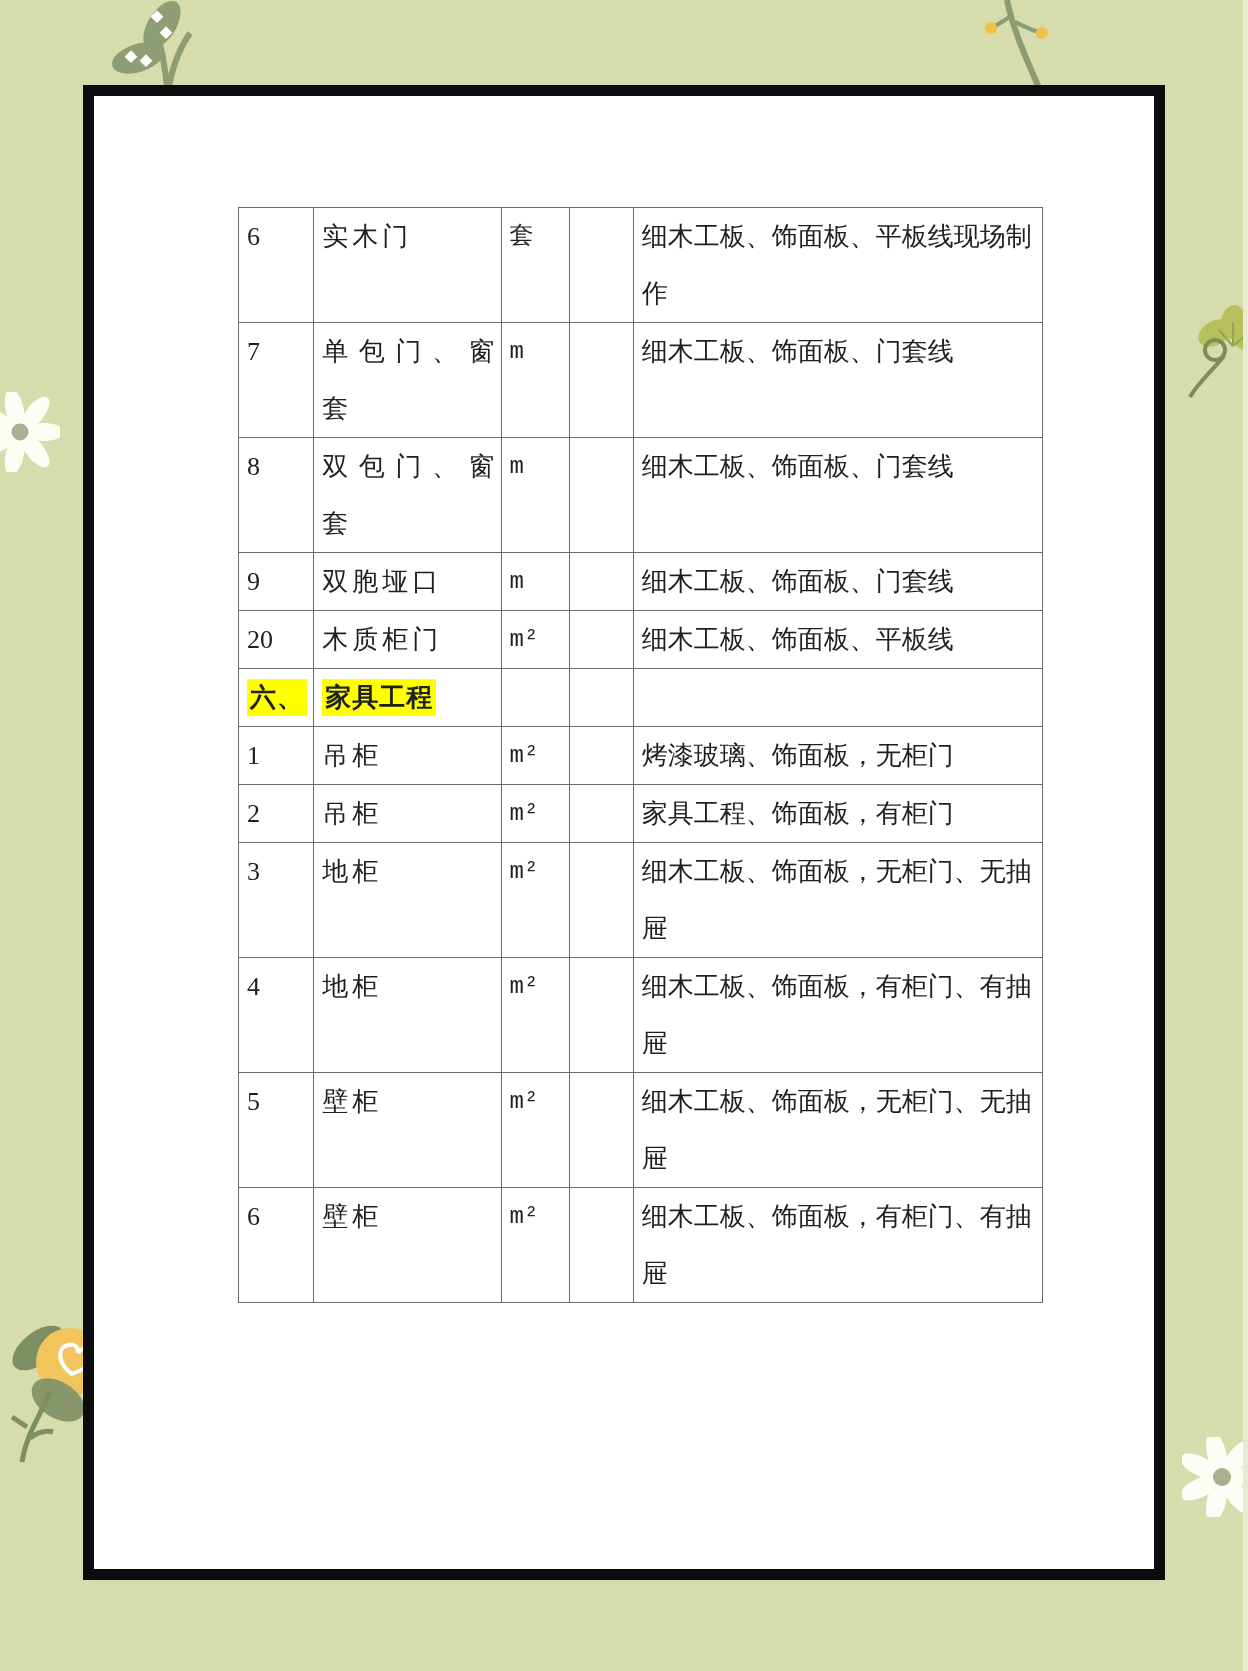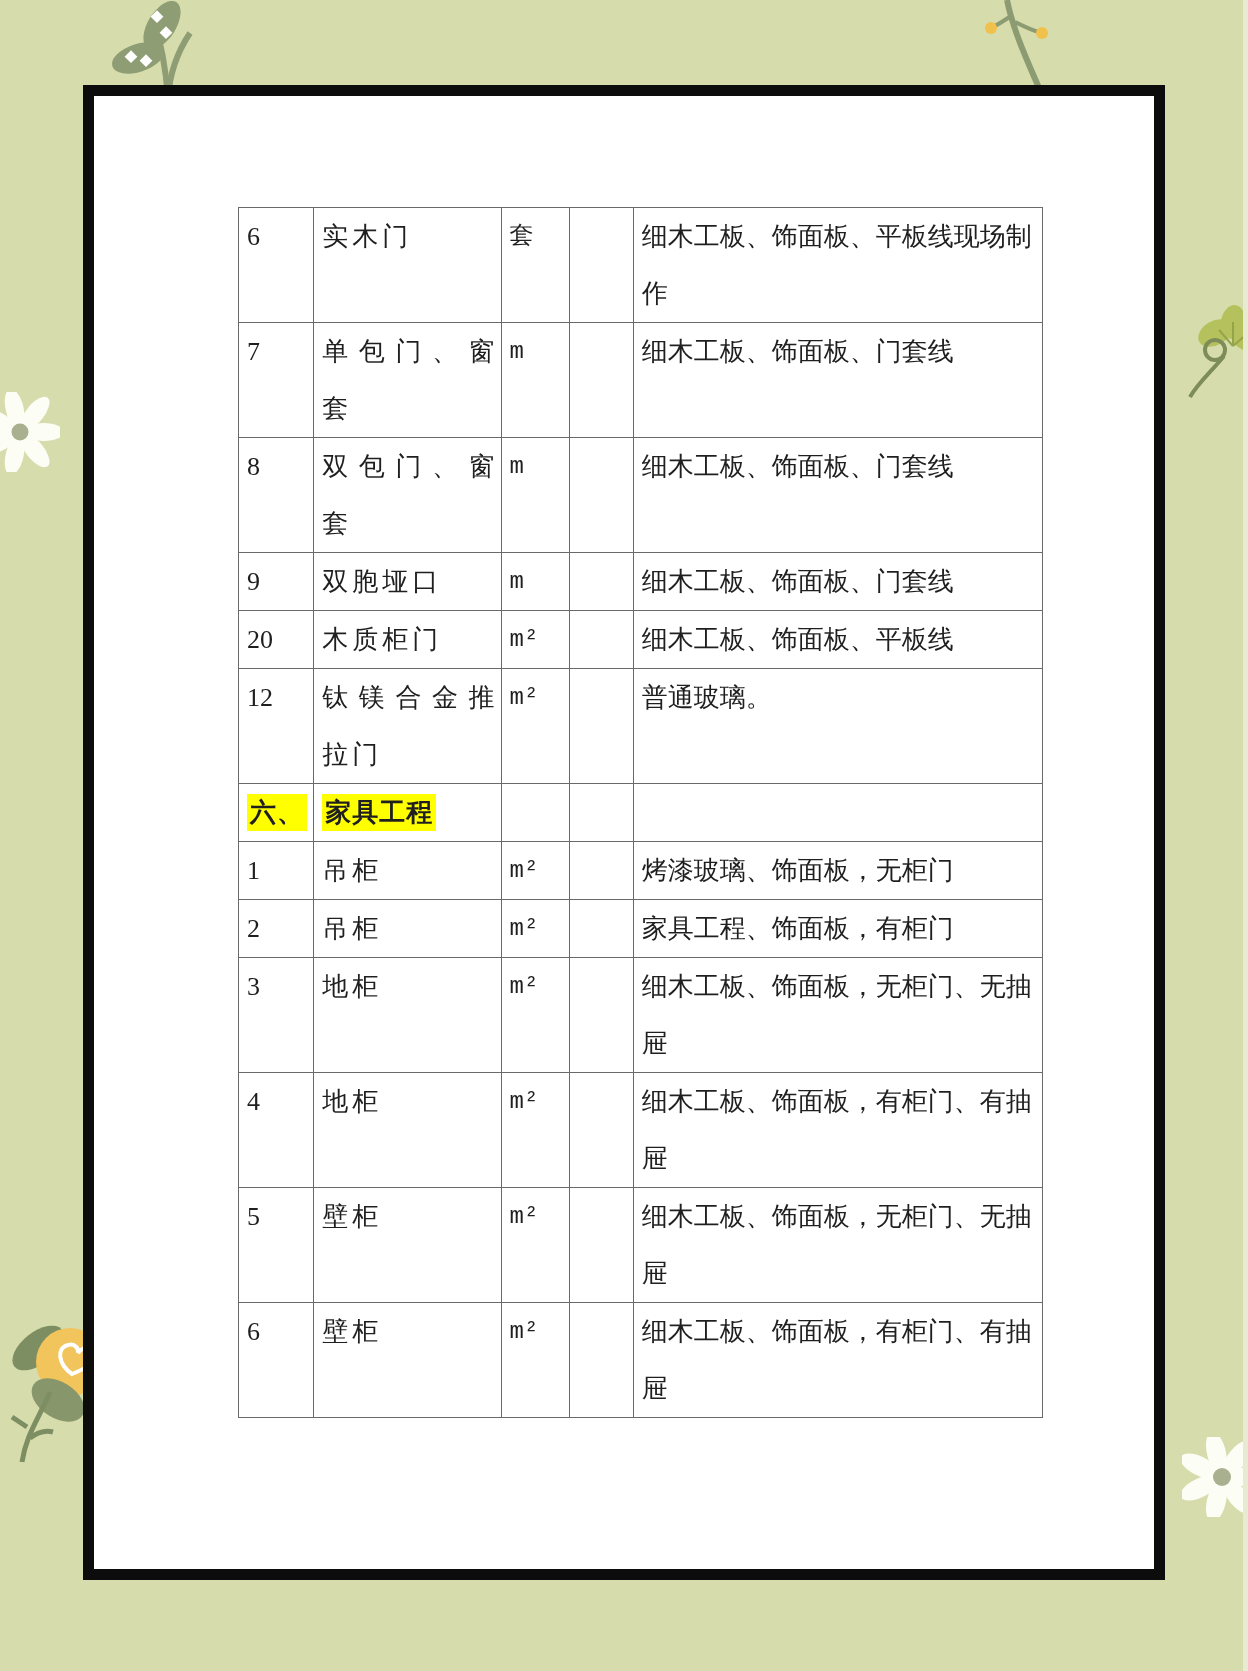--- a/index.html
+++ b/index.html
@@ -148,27 +148,20 @@
           <td class="c-qty"></td>
           <td class="c-desc">细木工板、饰面板、门套线</td>
         </tr>
         <tr class="single">
           <td class="c-no">20</td>
           <td class="c-item">木质柜门</td>
           <td class="c-unit">m²</td>
           <td class="c-qty"></td>
           <td class="c-desc">细木工板、饰面板、平板线</td>
         </tr>
-        <tr class="tall">
-          <td class="c-no">12</td>
-          <td class="c-item">钛镁合金推拉门</td>
-          <td class="c-unit">m²</td>
-          <td class="c-qty"></td>
-          <td class="c-desc">普通玻璃。</td>
-        </tr>
         <tr class="single">
           <td class="c-no"><mark>六、</mark></td>
           <td class="c-item"><mark>家具工程</mark></td>
           <td class="c-unit"></td>
           <td class="c-qty"></td>
           <td class="c-desc"></td>
         </tr>
         <tr class="single">
           <td class="c-no">1</td>
           <td class="c-item">吊柜</td>

